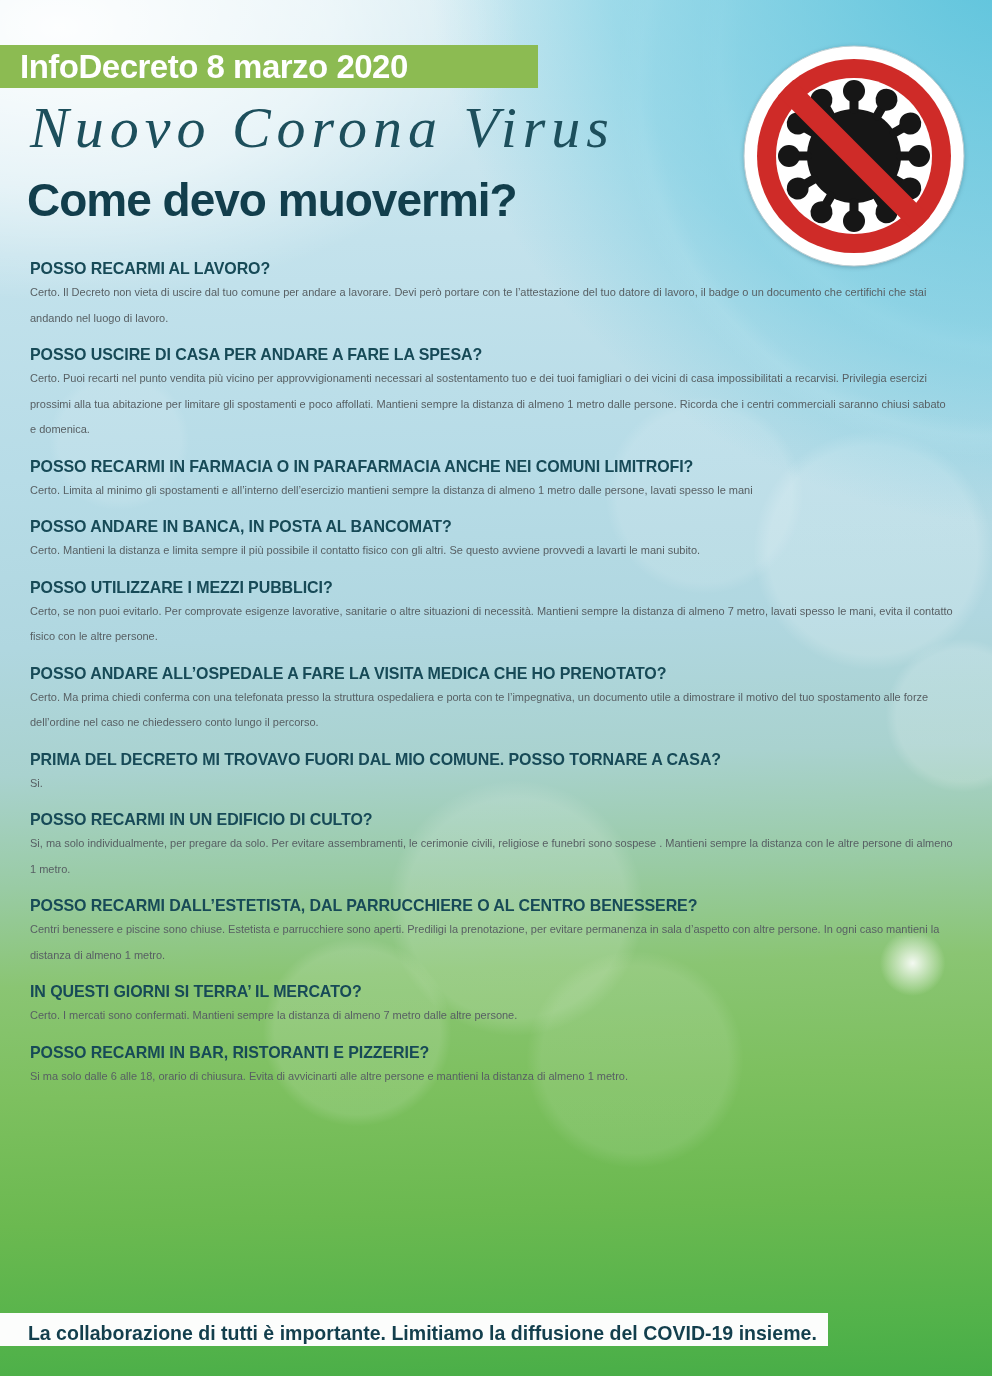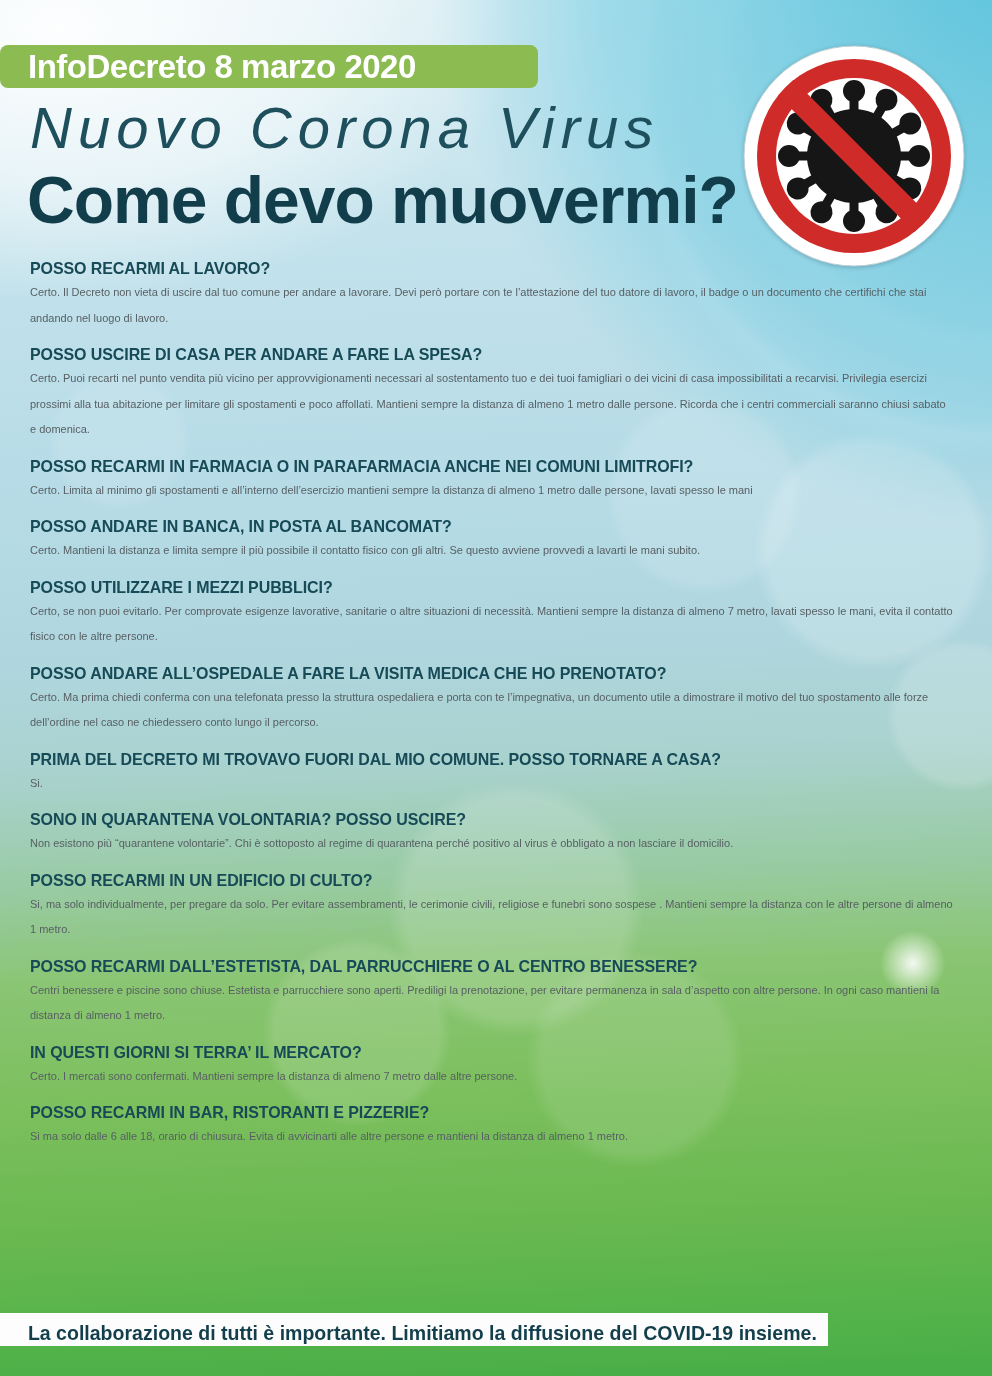--- a/index.html
+++ b/index.html
@@ -18,33 +18,32 @@
       radial-gradient(circle 200px at 52% 66%, rgba(255,255,255,0.14) 0%, rgba(255,255,255,0.14) 55%, rgba(255,255,255,0) 64%),
       radial-gradient(circle 150px at 36% 75%, rgba(255,255,255,0.12) 0%, rgba(255,255,255,0.12) 55%, rgba(255,255,255,0) 63%),
       radial-gradient(circle 170px at 64% 77%, rgba(255,255,255,0.10) 0%, rgba(255,255,255,0.10) 55%, rgba(255,255,255,0) 64%),
       radial-gradient(circle 110px at 12% 32%, rgba(255,255,255,0.10) 0%, rgba(255,255,255,0.10) 55%, rgba(255,255,255,0) 64%),
       linear-gradient(178deg,#d9edf3 0%,#c3e2ec 18%,#b7dce7 34%,#b0d7e0 46%,#a9d2cf 55%,#99cba4 63%,#8ac573 70%,#7dc05f 78%,#6bb950 87%,#52b24a 96%,#47ad47 100%);
   }
   .banner {
     position:absolute; top:45px; left:0; width:538px; height:43px;
     background:#8cbb52; color:#ffffff;
     font-weight:bold; font-size:33px; line-height:43px;
-    padding-left:28px; box-sizing:border-box; letter-spacing:-0.5px;
+    padding-left:20px; box-sizing:border-box; letter-spacing:-0.5px;
     white-space:nowrap;
-    border-radius:8px;
   }
   .subtitle {
     position:absolute; top:96px; left:30px;
-    font-family:Liberation Sans, sans-serif; font-style:italic;
+    font-family:Liberation Serif, serif; font-style:italic;
     font-size:58px; line-height:64px; color:#1d4f5c; letter-spacing:6px;
     white-space:nowrap;
   }
   .headline {
     position:absolute; top:168px; left:27px; margin:0;
-    font-size:66px; line-height:64px; font-weight:bold; color:#123e4c;
+    font-size:46px; line-height:64px; font-weight:bold; color:#123e4c;
     letter-spacing:-1px; white-space:nowrap;
   }
   .sign { position:absolute; top:44px; left:742px; width:224px; height:224px;
     filter:drop-shadow(0 1px 2px rgba(0,40,60,0.25)); }
   .content { position:absolute; top:258px; left:30px; width:932px; }
   .qa { margin:0 9px 13px 0; }
   .q {
     margin:0; font-size:16.5px; line-height:21px; font-weight:bold;
     color:#174a57; letter-spacing:-0.1px;
     transform:scaleX(0.97); transform-origin:left center; white-space:nowrap;
@@ -169,24 +168,20 @@
   <section class="qa">
     <h2 class="q">POSSO ANDARE ALL’OSPEDALE A FARE LA VISITA MEDICA CHE HO PRENOTATO?</h2>
     <p class="a">Certo. Ma prima chiedi conferma con una telefonata presso la struttura ospedaliera e porta con te l’impegnativa, un documento utile a dimostrare il motivo del tuo spostamento alle forze dell’ordine nel caso ne chiedessero conto lungo il percorso.</p>
   </section>
 
   <section class="qa">
     <h2 class="q">PRIMA DEL DECRETO MI TROVAVO FUORI DAL MIO COMUNE. POSSO TORNARE A CASA?</h2>
     <p class="a">Si.</p>
   </section>
 
-  <section class="qa">
-    <h2 class="q">SONO IN QUARANTENA VOLONTARIA? POSSO USCIRE?</h2>
-    <p class="a">Non esistono più “quarantene volontarie”. Chi è sottoposto al regime di quarantena perché positivo al virus è obbligato a non lasciare il domicilio.</p>
-  </section>
 
   <section class="qa">
     <h2 class="q">POSSO RECARMI IN UN EDIFICIO DI CULTO?</h2>
     <p class="a">Si, ma solo individualmente, per pregare da solo. Per evitare assembramenti, le cerimonie civili, religiose e funebri sono sospese . Mantieni sempre la distanza con le altre persone di almeno 1 metro.</p>
   </section>
 
   <section class="qa">
     <h2 class="q">POSSO RECARMI DALL’ESTETISTA, DAL PARRUCCHIERE O AL CENTRO BENESSERE?</h2>
     <p class="a">Centri benessere e piscine sono chiuse. Estetista e parrucchiere sono aperti. Prediligi la prenotazione, per evitare permanenza in sala d’aspetto con altre persone. In ogni caso mantieni la distanza di almeno 1 metro.</p>
   </section>

